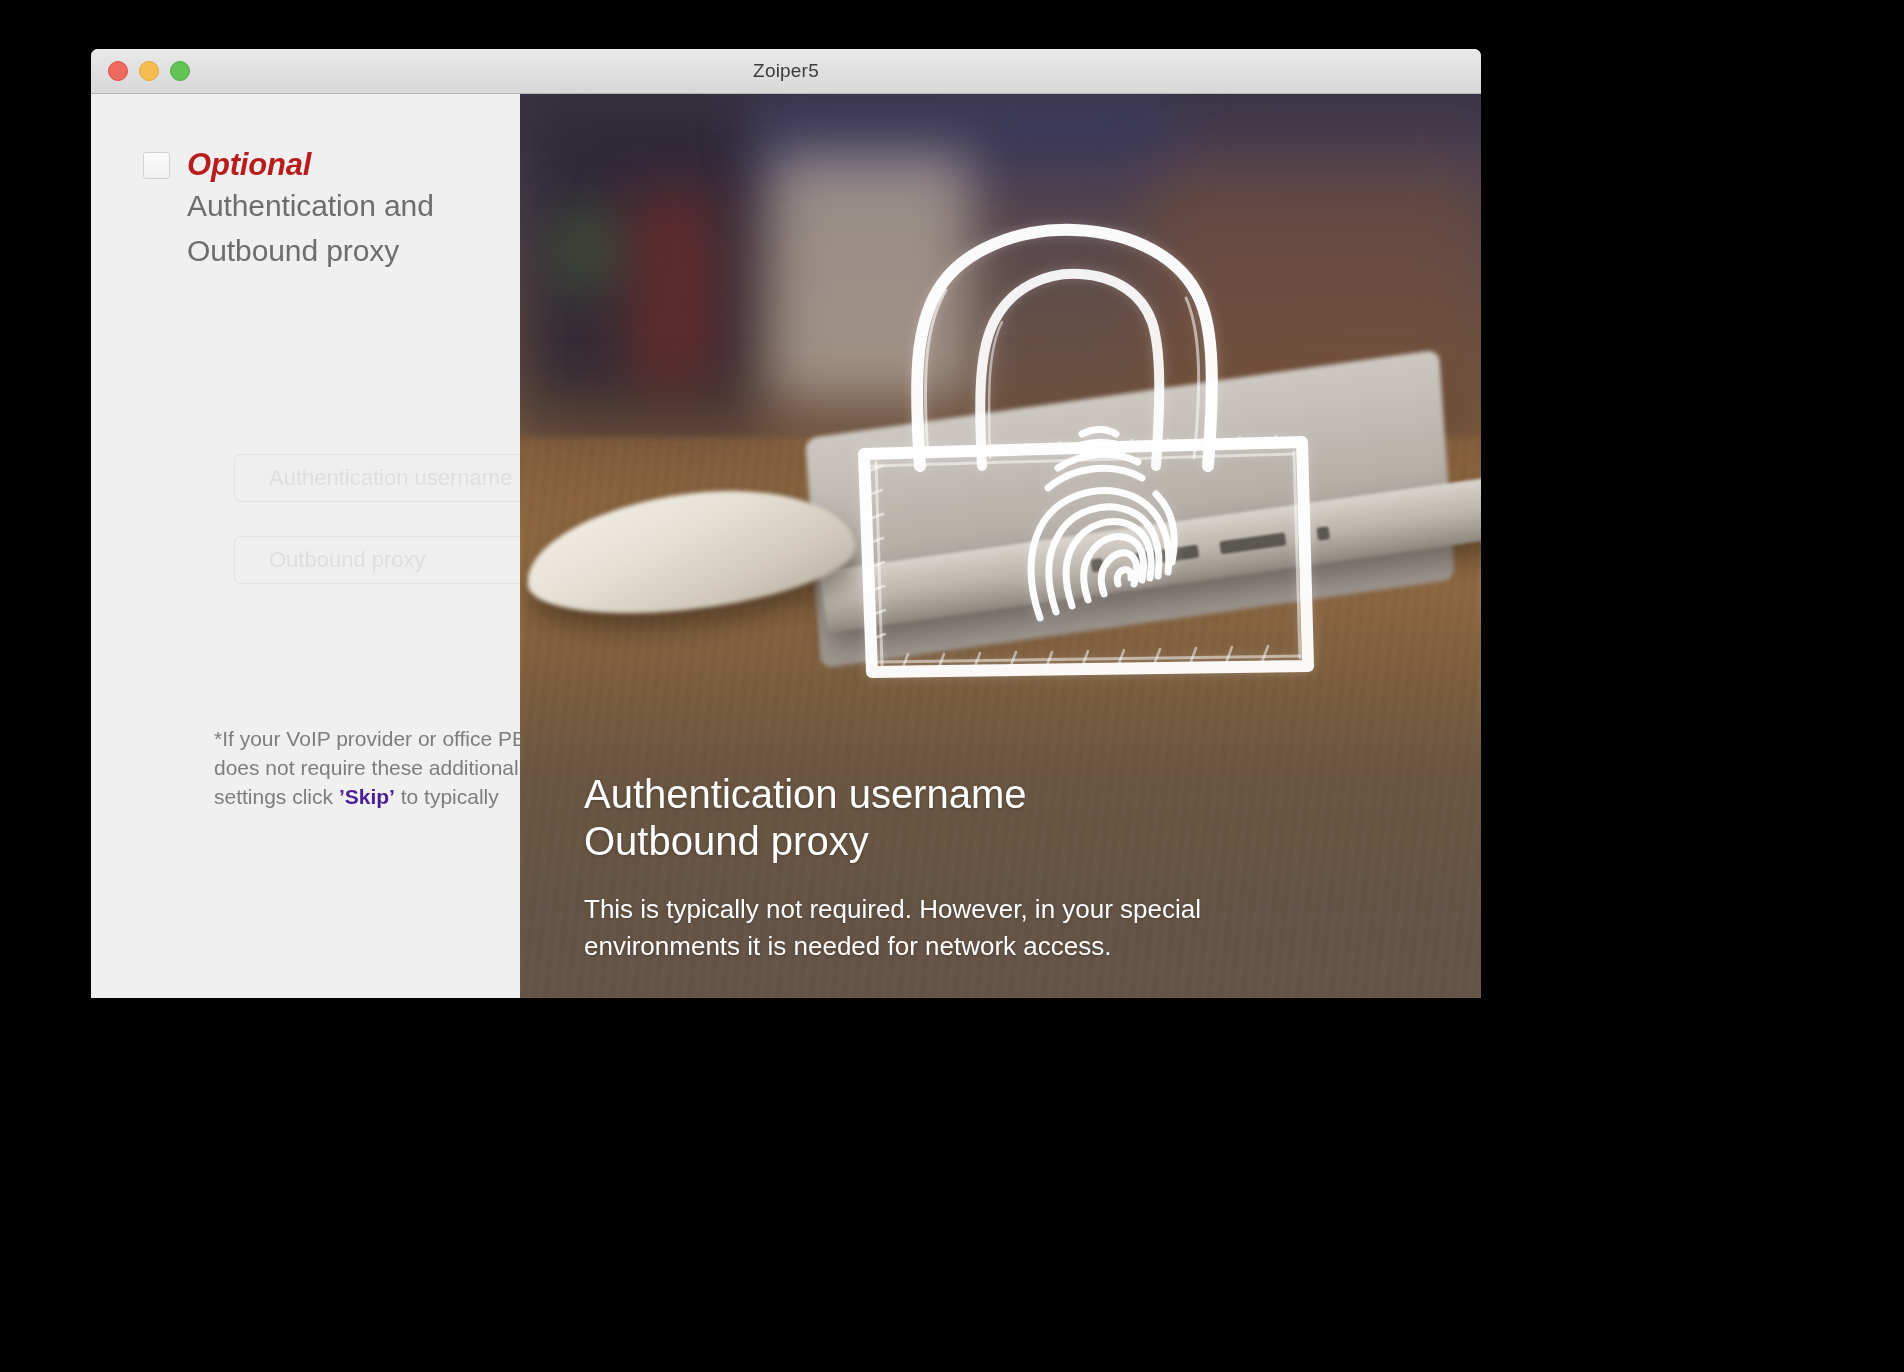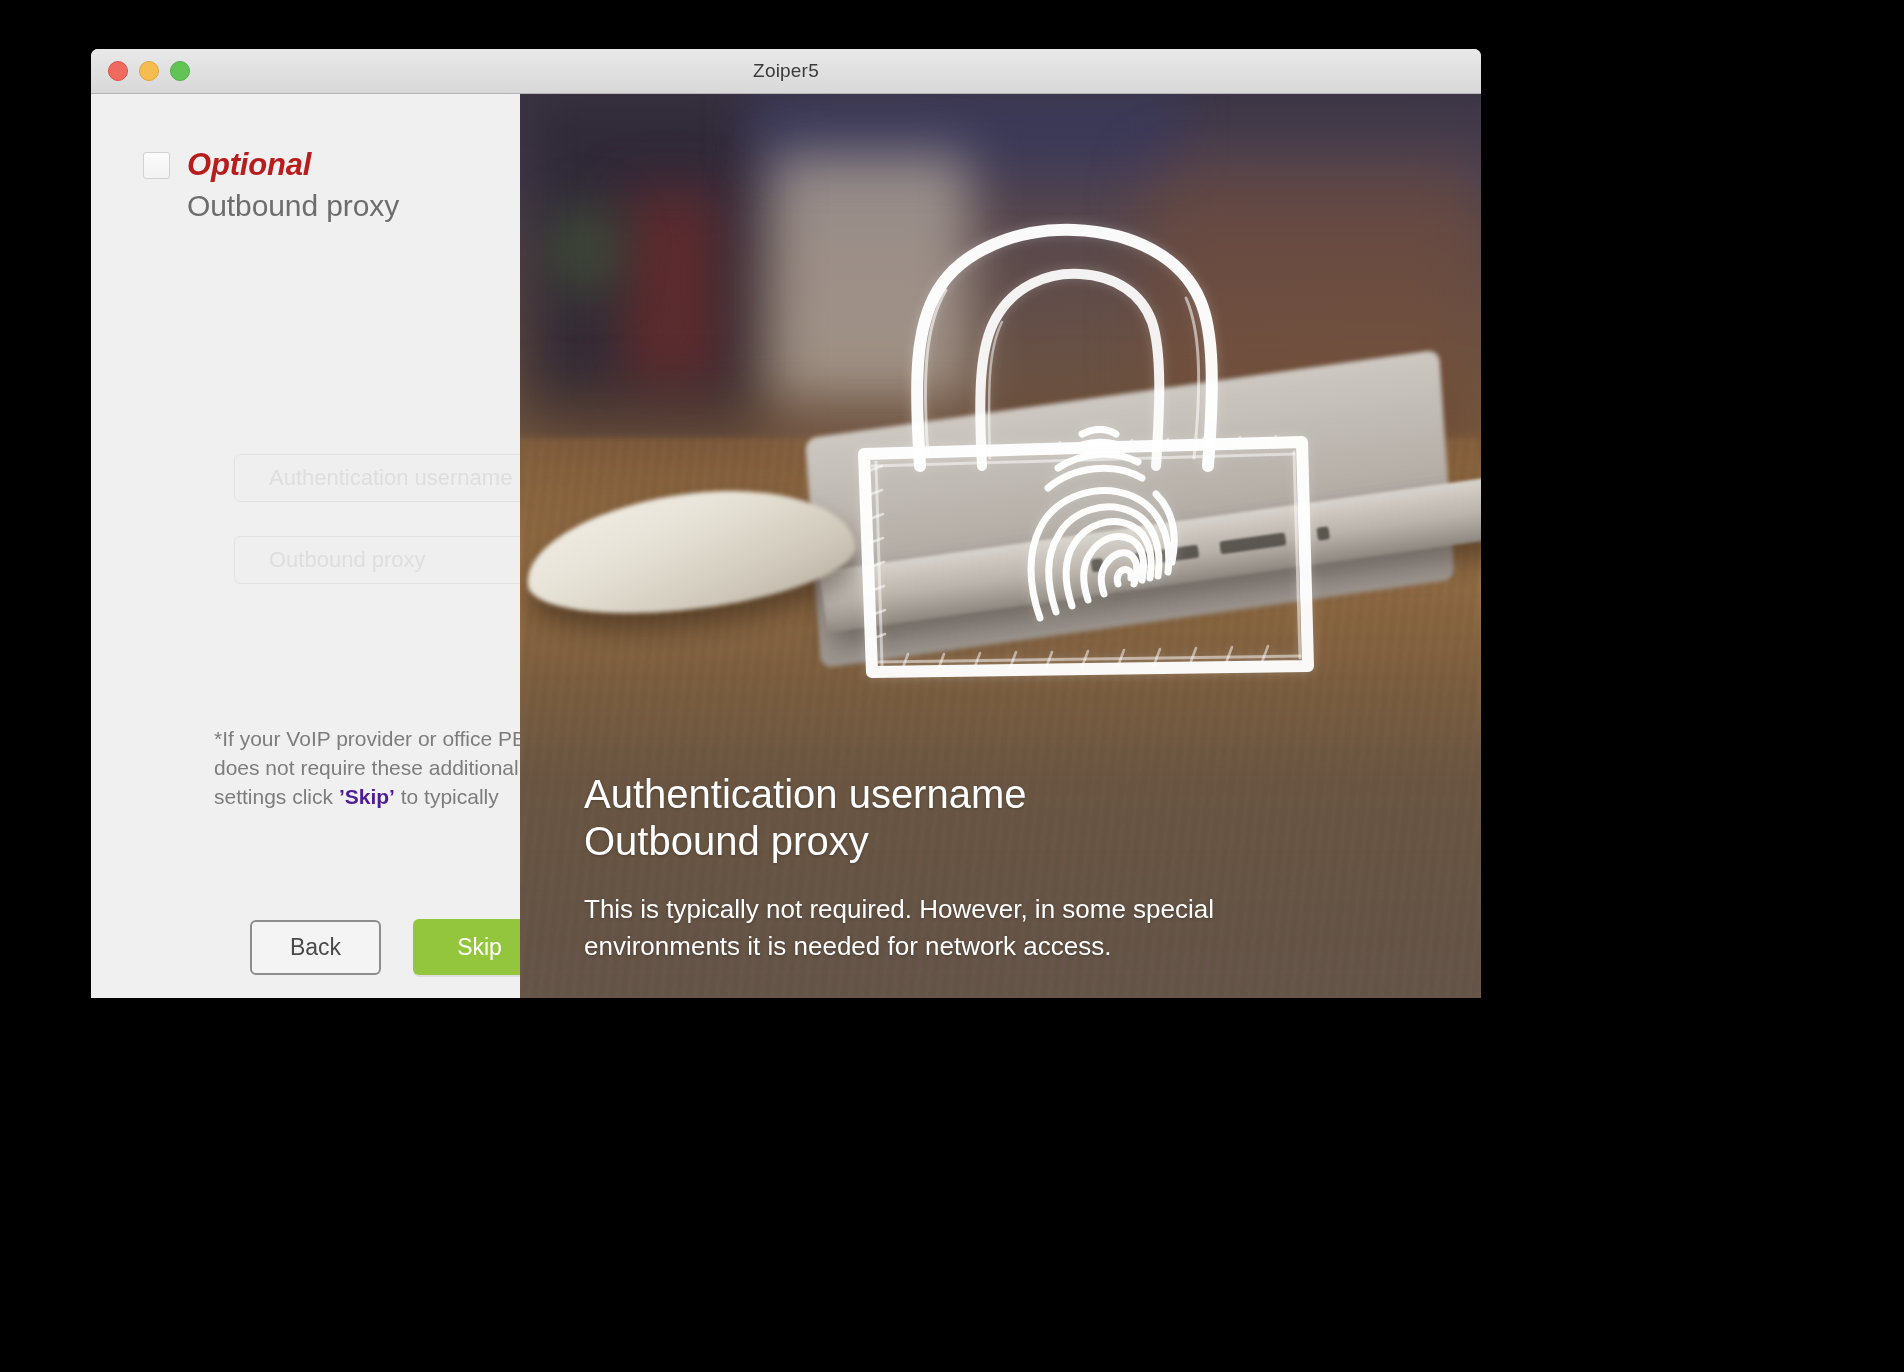--- a/index.html
+++ b/index.html
@@ -363,37 +363,34 @@
     </div>
 
     <div class="window-body">
 
       <div class="left-panel">
 
         <div class="optional-row">
           <span class="checkbox"></span>
           <div class="heading-block">
             <div class="optional-label">Optional</div>
+            <div class="panel-heading">Authentication and</div>
             <div class="panel-heading">Outbound proxy</div>
           </div>
         </div>
 
         <div class="fields">
           <div class="field">Authentication username</div>
           <div class="field">Outbound proxy</div>
         </div>
 
         <div class="footnote">
           <span>*If your VoIP provider or office PBX does not require these additional settings click </span><span class="skip-em">’Skip’</span><span> to typically</span>
         </div>
 
-        <div class="buttons">
-          <div class="btn btn-back">Back</div>
-          <div class="btn btn-skip">Skip</div>
-        </div>
 
       </div>
 
       <div class="right-panel">
 
         <div class="photo"></div>
         <div class="blur-shape bg-dark-left"></div>
         <div class="blur-shape bg-blue-top"></div>
         <div class="blur-shape bg-red-book"></div>
         <div class="blur-shape bg-green-1"></div>
@@ -481,20 +478,20 @@
               <path d="M240 268 C252 262 264 262 274 268"></path>
 
               <path d="M330 396 C336 366 330 344 314 328"></path>
             </g>
           </g>
         </svg>
 
         <div class="hero-text">
           <div class="hero-h">Authentication username</div>
           <div class="hero-h">Outbound proxy</div>
-          <div class="hero-p last">This is typically not required. However, in some special environments it is needed for network access.</div>
+          <div class="hero-p last">This is typically not required. However, in your special environments it is needed for network access.</div>
         </div>
 
       </div>
 
     </div>
   </div>
 </div>
 
 </body></html>

